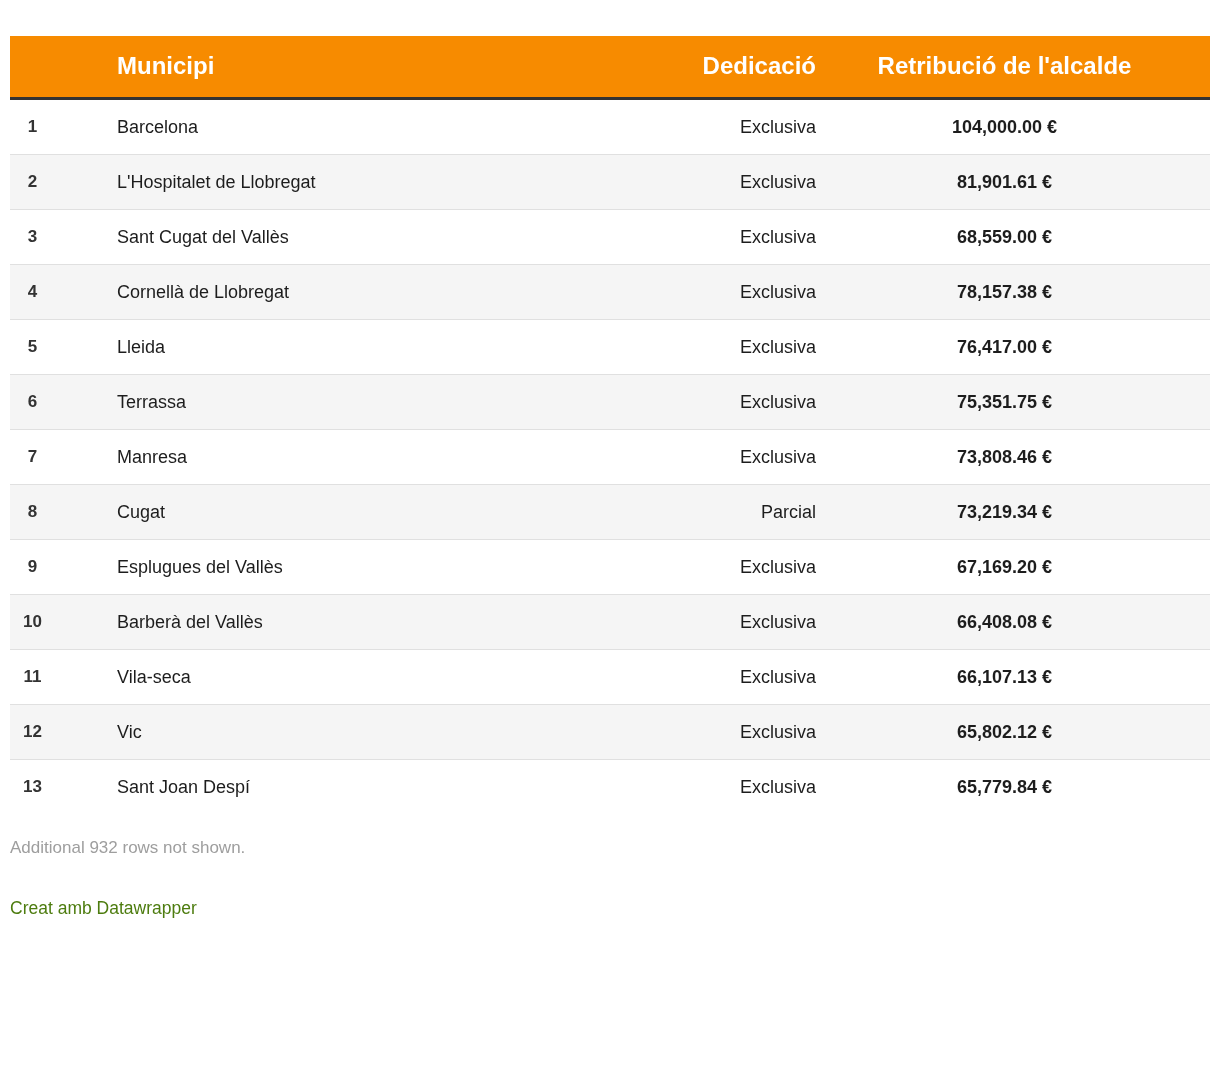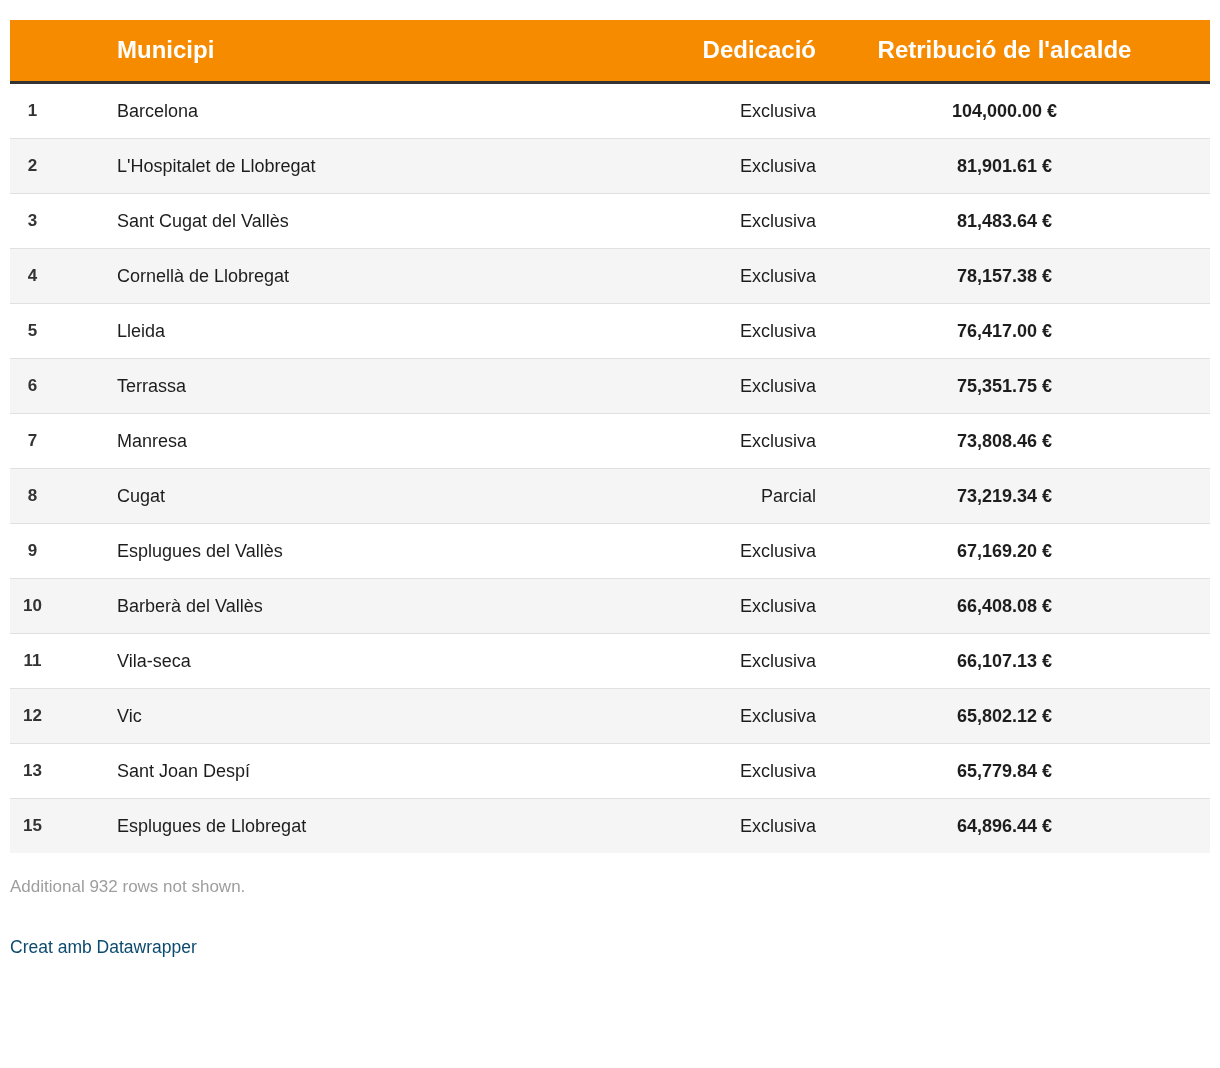--- a/index.html
+++ b/index.html
@@ -7,21 +7,21 @@
     margin: 0;
     padding: 0;
     background: #ffffff;
     font-family: "Liberation Sans", sans-serif;
     color: #1d1d1d;
   }
   .page {
     width: 1220px;
     height: 1068px;
     background: #ffffff;
-    padding: 20px 10px 0 10px;
+    padding: 36px 10px 0 10px;
   }
   table.dw-table {
     width: 1200px;
     border-collapse: collapse;
     table-layout: fixed;
   }
   thead th {
     background: #f78b00;
     color: #ffffff;
     font-weight: bold;
@@ -70,21 +70,21 @@
   .table-note {
     margin: 20px 0 0 0;
     font-size: 17px;
     line-height: 28px;
     color: #9e9e9e;
   }
   .attribution {
     margin: 36px 0 0 0;
     font-size: 17.5px;
     line-height: 21px;
-    color: #0c4a6e;
+    color: #4d7c0f;
     text-decoration: none;
     display: inline-block;
     cursor: pointer;
   }
 </style>
 </head>
 <body>
 
 <div class="page">
 
@@ -113,21 +113,21 @@
       <tr>
         <td class="cell-rank">2</td>
         <td class="cell-municipi">L'Hospitalet de Llobregat</td>
         <td class="cell-dedicacio">Exclusiva</td>
         <td class="cell-retrib">81,901.61 €</td>
       </tr>
       <tr>
         <td class="cell-rank">3</td>
         <td class="cell-municipi">Sant Cugat del Vallès</td>
         <td class="cell-dedicacio">Exclusiva</td>
-        <td class="cell-retrib">81,483.64 €</td>
+        <td class="cell-retrib">68,559.00 €</td>
       </tr>
       <tr>
         <td class="cell-rank">4</td>
         <td class="cell-municipi">Cornellà de Llobregat</td>
         <td class="cell-dedicacio">Exclusiva</td>
         <td class="cell-retrib">78,157.38 €</td>
       </tr>
       <tr>
         <td class="cell-rank">5</td>
         <td class="cell-municipi">Lleida</td>
@@ -175,26 +175,20 @@
         <td class="cell-municipi">Vic</td>
         <td class="cell-dedicacio">Exclusiva</td>
         <td class="cell-retrib">65,802.12 €</td>
       </tr>
       <tr>
         <td class="cell-rank">13</td>
         <td class="cell-municipi">Sant Joan Despí</td>
         <td class="cell-dedicacio">Exclusiva</td>
         <td class="cell-retrib">65,779.84 €</td>
       </tr>
-      <tr>
-        <td class="cell-rank">15</td>
-        <td class="cell-municipi">Esplugues de Llobregat</td>
-        <td class="cell-dedicacio">Exclusiva</td>
-        <td class="cell-retrib">64,896.44 €</td>
-      </tr>
     </tbody>
   </table>
 
   <p class="table-note">Additional 932 rows not shown.</p>
 
   <a class="attribution">Creat amb Datawrapper</a>
 
 </div>
 
 </body></html>

